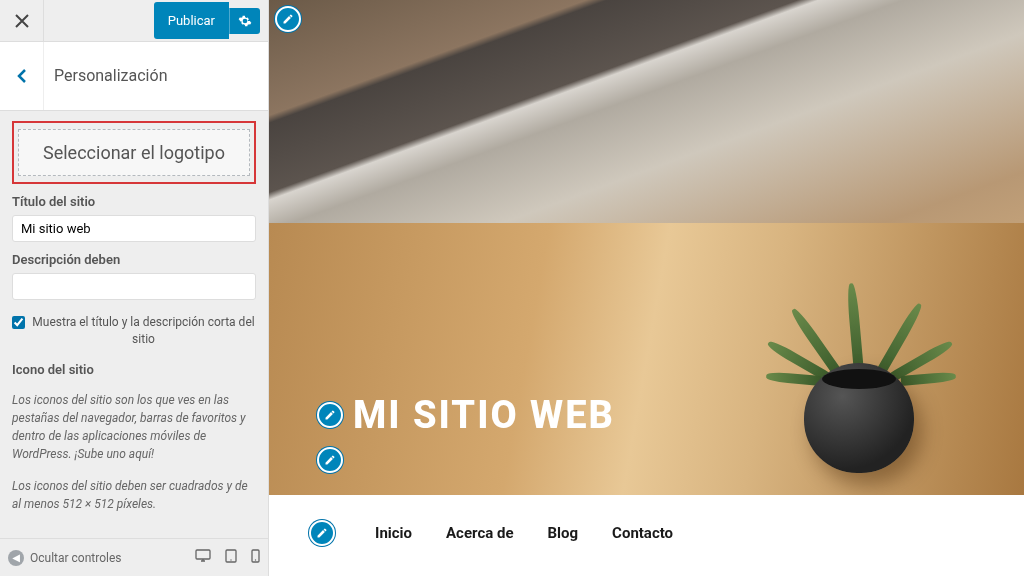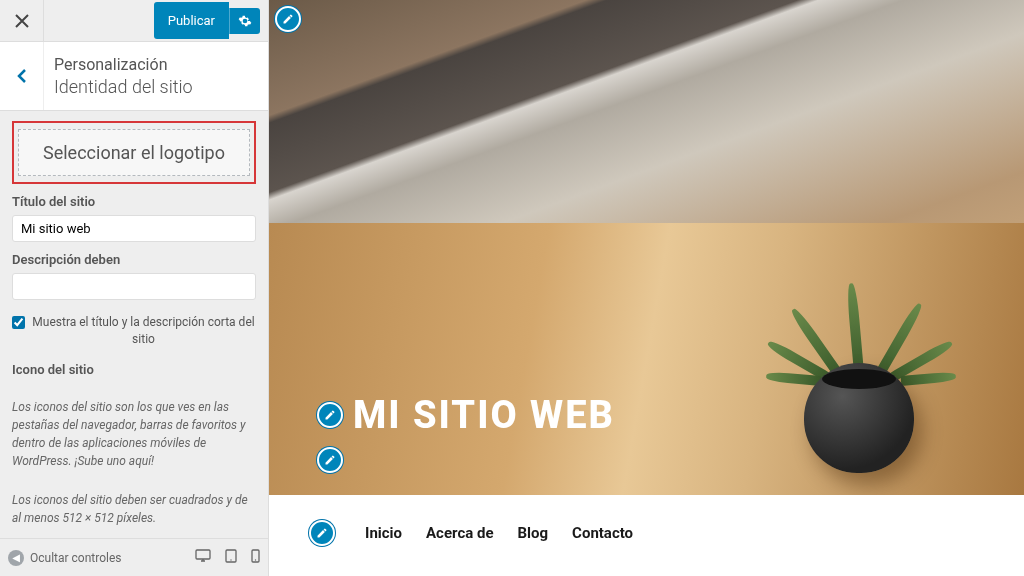--- a/index.html
+++ b/index.html
@@ -20,21 +20,21 @@
 .section-title { font-size: 18px; color: #555; font-weight: 300; }
 
 .controls { flex: 1; overflow-y: auto; padding: 10px 12px 12px 12px; background: #eee; }
 .field-label { font-size: 13px; color: #555; font-weight: 600; margin: 10px 0 6px 0; display: block; }
 .logo-btn { width: 100%; background: #f7f7f7; border: 1px dashed #b4b9be; padding: 12px; font-size: 18px; color: #555; cursor: pointer; text-align: center; }
 .logo-highlight { border: 2px solid #d63638; padding: 6px 4px; margin-bottom: 6px; }
 .text-input { width: 100%; padding: 5px 8px; border: 1px solid #ddd; border-radius: 3px; font-size: 13px; background: #fff; }
 .checkbox-row { display: flex; align-items: flex-start; gap: 6px; margin: 14px 0; font-size: 12px; color: #555; }
 .checkbox-row input { margin-top: 2px; accent-color: #0073aa; }
 .checkbox-row label { flex: 1; text-align: center; line-height: 1.4; }
-.desc-text { font-size: 12px; color: #666; font-style: italic; line-height: 1.5; margin: 21px 0 10px 0; }
+.desc-text { font-size: 12px; color: #666; font-style: italic; line-height: 1.5; margin: 14px 0 10px 0; }
 
 .footer { height: 38px; border-top: 1px solid #ddd; display: flex; align-items: center; background: #eee; padding: 0 8px; }
 .collapse { display: flex; align-items: center; gap: 6px; font-size: 12px; color: #666; cursor: pointer; flex: 1; }
 .collapse-icon { width: 16px; height: 16px; border-radius: 50%; background: #a0a5aa; display:flex; align-items:center; justify-content:center; color:#fff; font-size:10px;}
 .devices { display: flex; gap: 14px; color: #666; }
 .devices span { cursor: pointer; }
 
 .preview { flex: 1; height: 100%; position: relative; background: #fff; }
 .hero { width: 100%; height: 495px; position: relative; overflow: hidden;
   background: linear-gradient(160deg, #6b5a48 0%, #8c7560 15%, #4a4440 16%, #5c544e 25%, #d8d4ce 26%, #b0aaa0 30%, #cfc8bc 40%, #b89874 58%, #c8a67c 70%, #d4b48e 100%);
@@ -54,21 +54,21 @@
 .l6{height:55px;left:42px;bottom:92px;transform:rotate(-85deg);}
 .l7{height:55px;left:122px;bottom:92px;transform:rotate(85deg);}
 
 .site-title-wrap { position: absolute; left: 48px; bottom: 58px; z-index: 3; }
 .site-title { color: #fff; font-size: 38px; font-weight: 800; letter-spacing: 2px; display:inline-block; vertical-align: middle;}
 .edit-badge { width: 26px; height: 26px; border-radius: 50%; background: #0085ba; border: 2px solid #fff; display: inline-flex; align-items: center; justify-content: center; cursor: pointer; vertical-align: middle; box-shadow: 0 0 0 1px #0073aa;}
 .edit-badge svg { width: 12px; height: 12px; fill: #fff; }
 .edit-top { position: absolute; top: 6px; left: 6px; z-index: 5; }
 .edit-sub { position:absolute; left: 48px; bottom: 22px; z-index:3;}
 
-.navbar { height: 76px; display: flex; align-items: center; padding: 0 40px; gap: 24px; background:#fff; }
+.navbar { height: 76px; display: flex; align-items: center; padding: 0 40px; gap: 34px; background:#fff; }
 .navbar .edit-badge { margin-right: 6px; }
 .nav-item { font-size: 15px; color: #1a1a1a; font-weight: 700; cursor: pointer; }
 
 .controls::-webkit-scrollbar{width:14px;background:#f1f1f1;}
 .controls::-webkit-scrollbar-thumb{background:#c1c1c1;}
 </style>
 </head>
 <body>
 
 <div class="sidebar">
@@ -89,21 +89,20 @@
   </div>
 
   <div class="header-row">
     <div class="back-btn">
       <svg width="10" height="16" viewBox="0 0 10 16">
           <path d="M8 2 L2 8 L8 14" stroke="#0073aa" stroke-width="2.5" fill="none"></path>
         </svg>
     </div>
     <div class="header-text">
       <div class="crumb">Personalización</div>
-      <div class="section-title">Identidad del sitio</div>
     </div>
   </div>
 
   <div class="controls">
     <div class="logo-highlight">
       <button class="logo-btn">Seleccionar el logotipo</button>
     </div>
 
     <span class="field-label">Título del sitio</span>
     <input class="text-input" type="text" value="Mi sitio web" style="">

